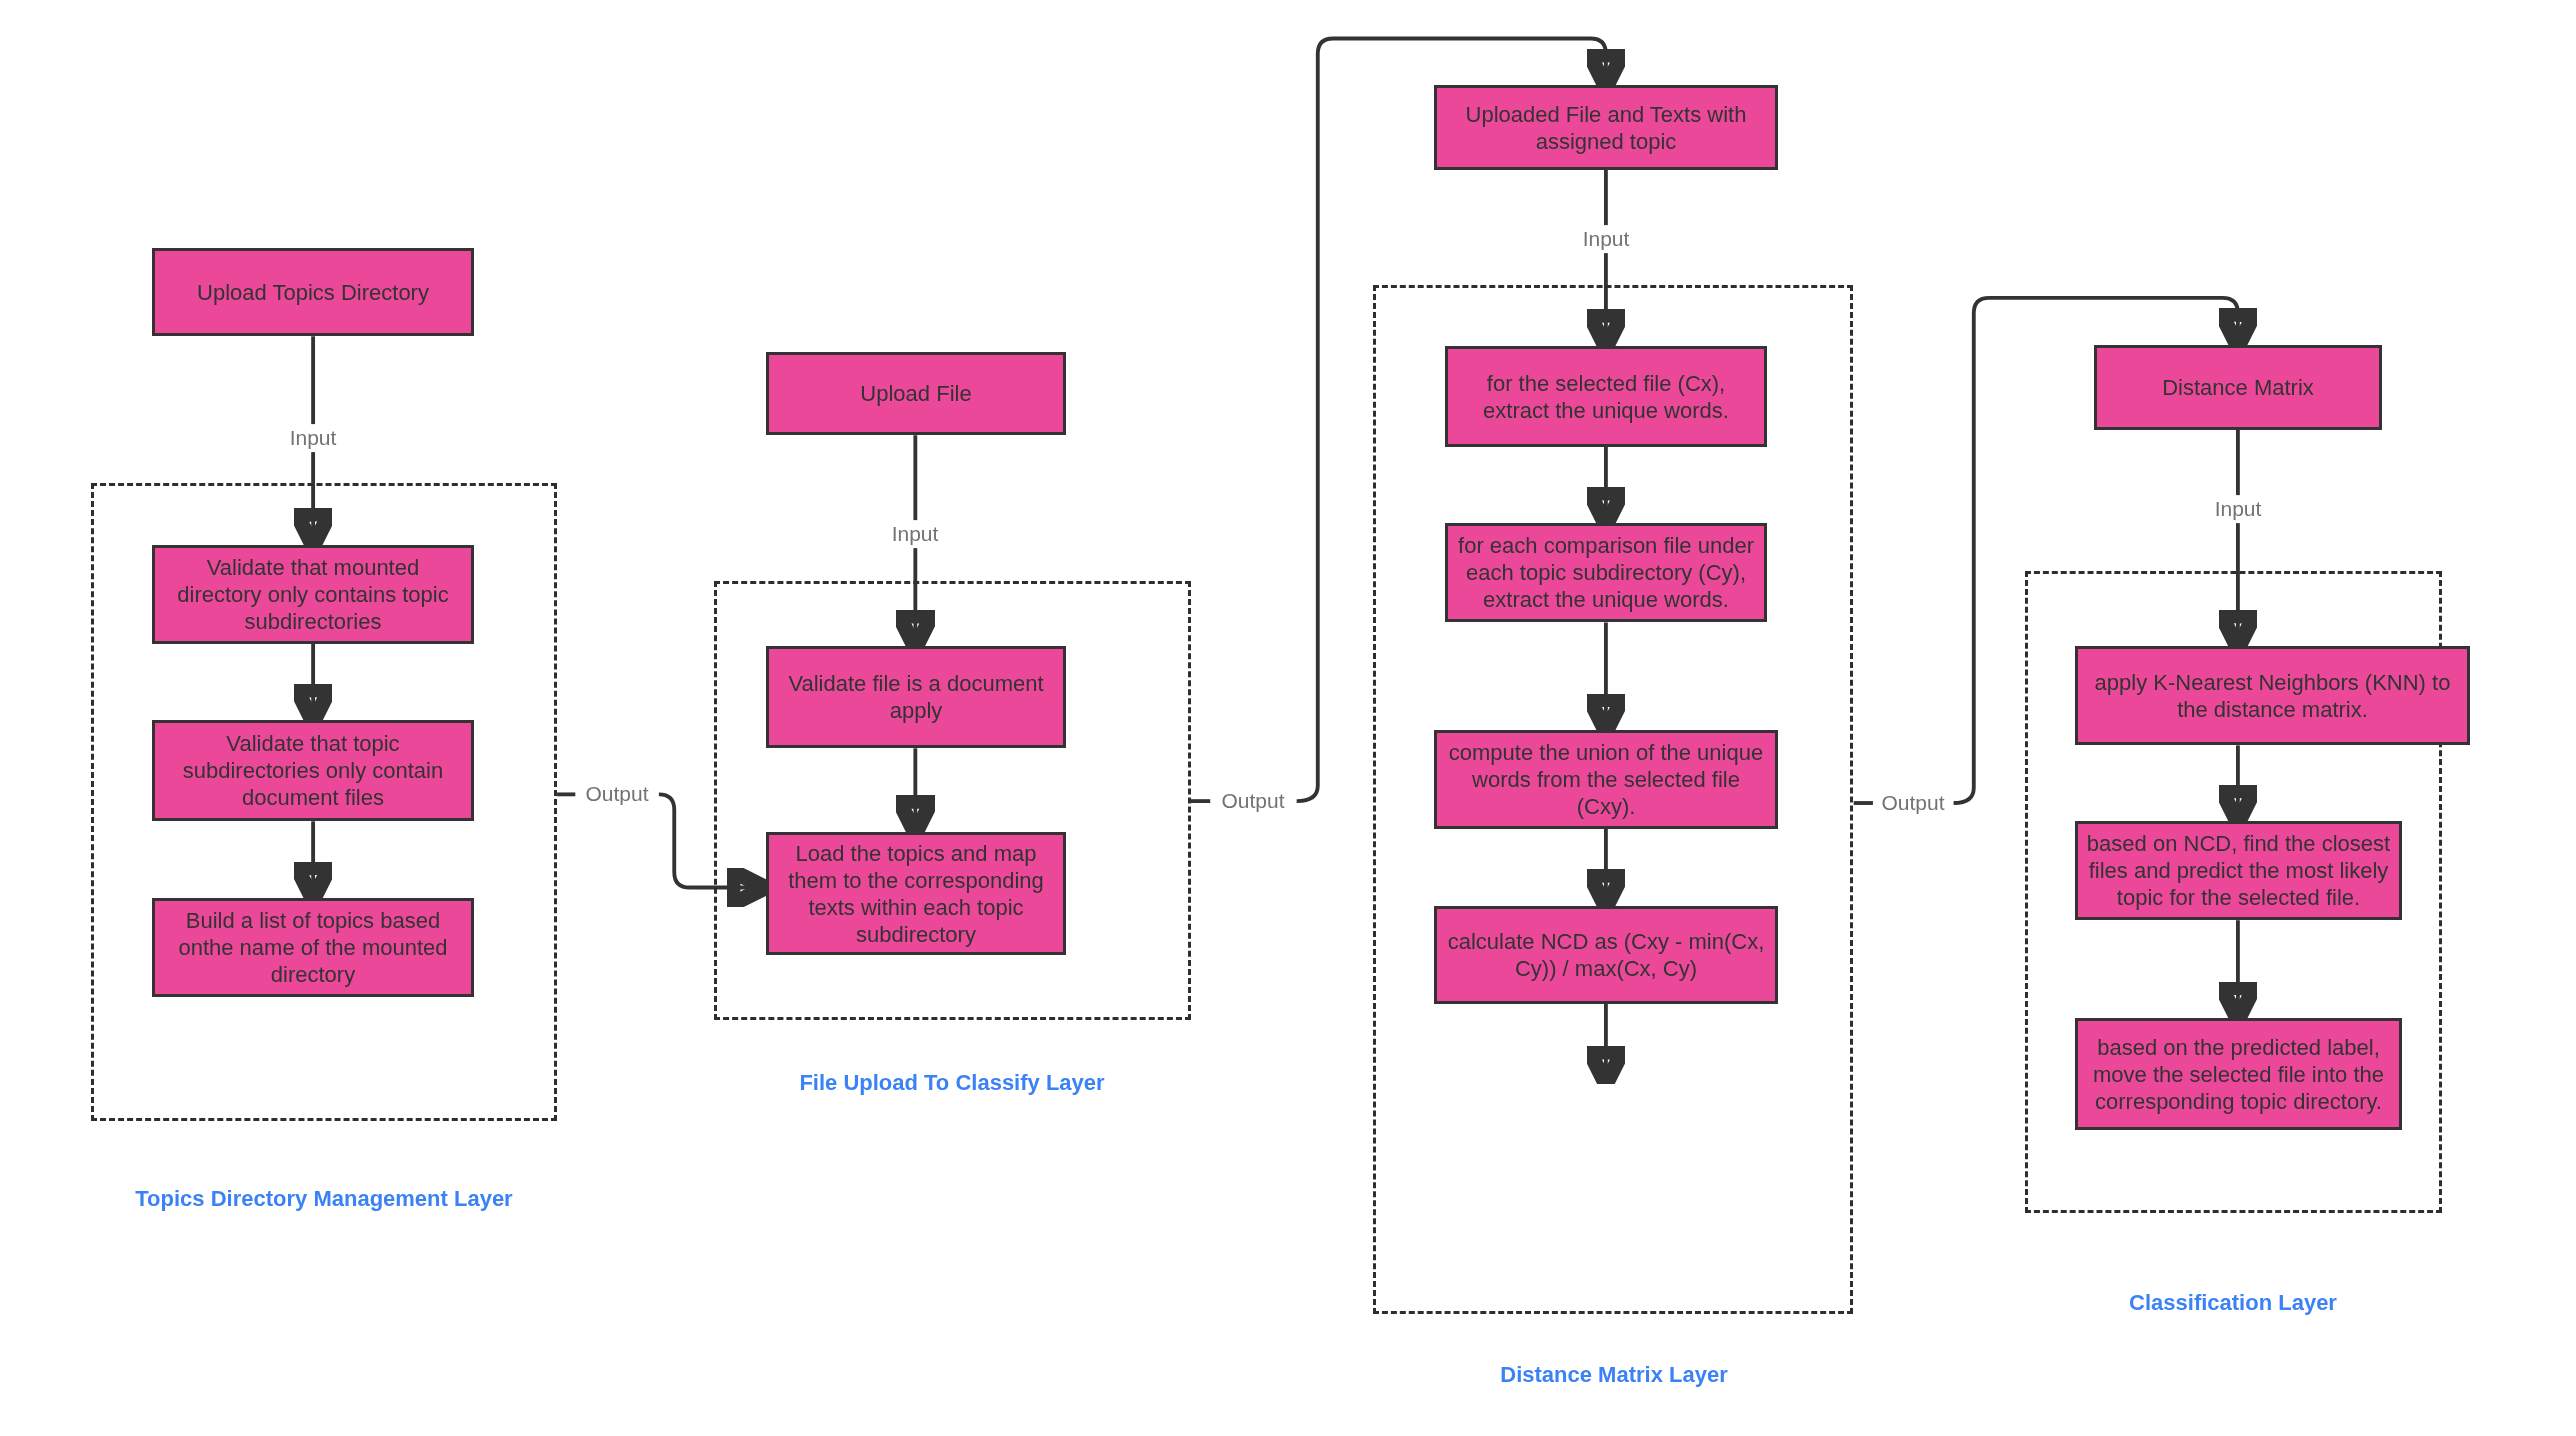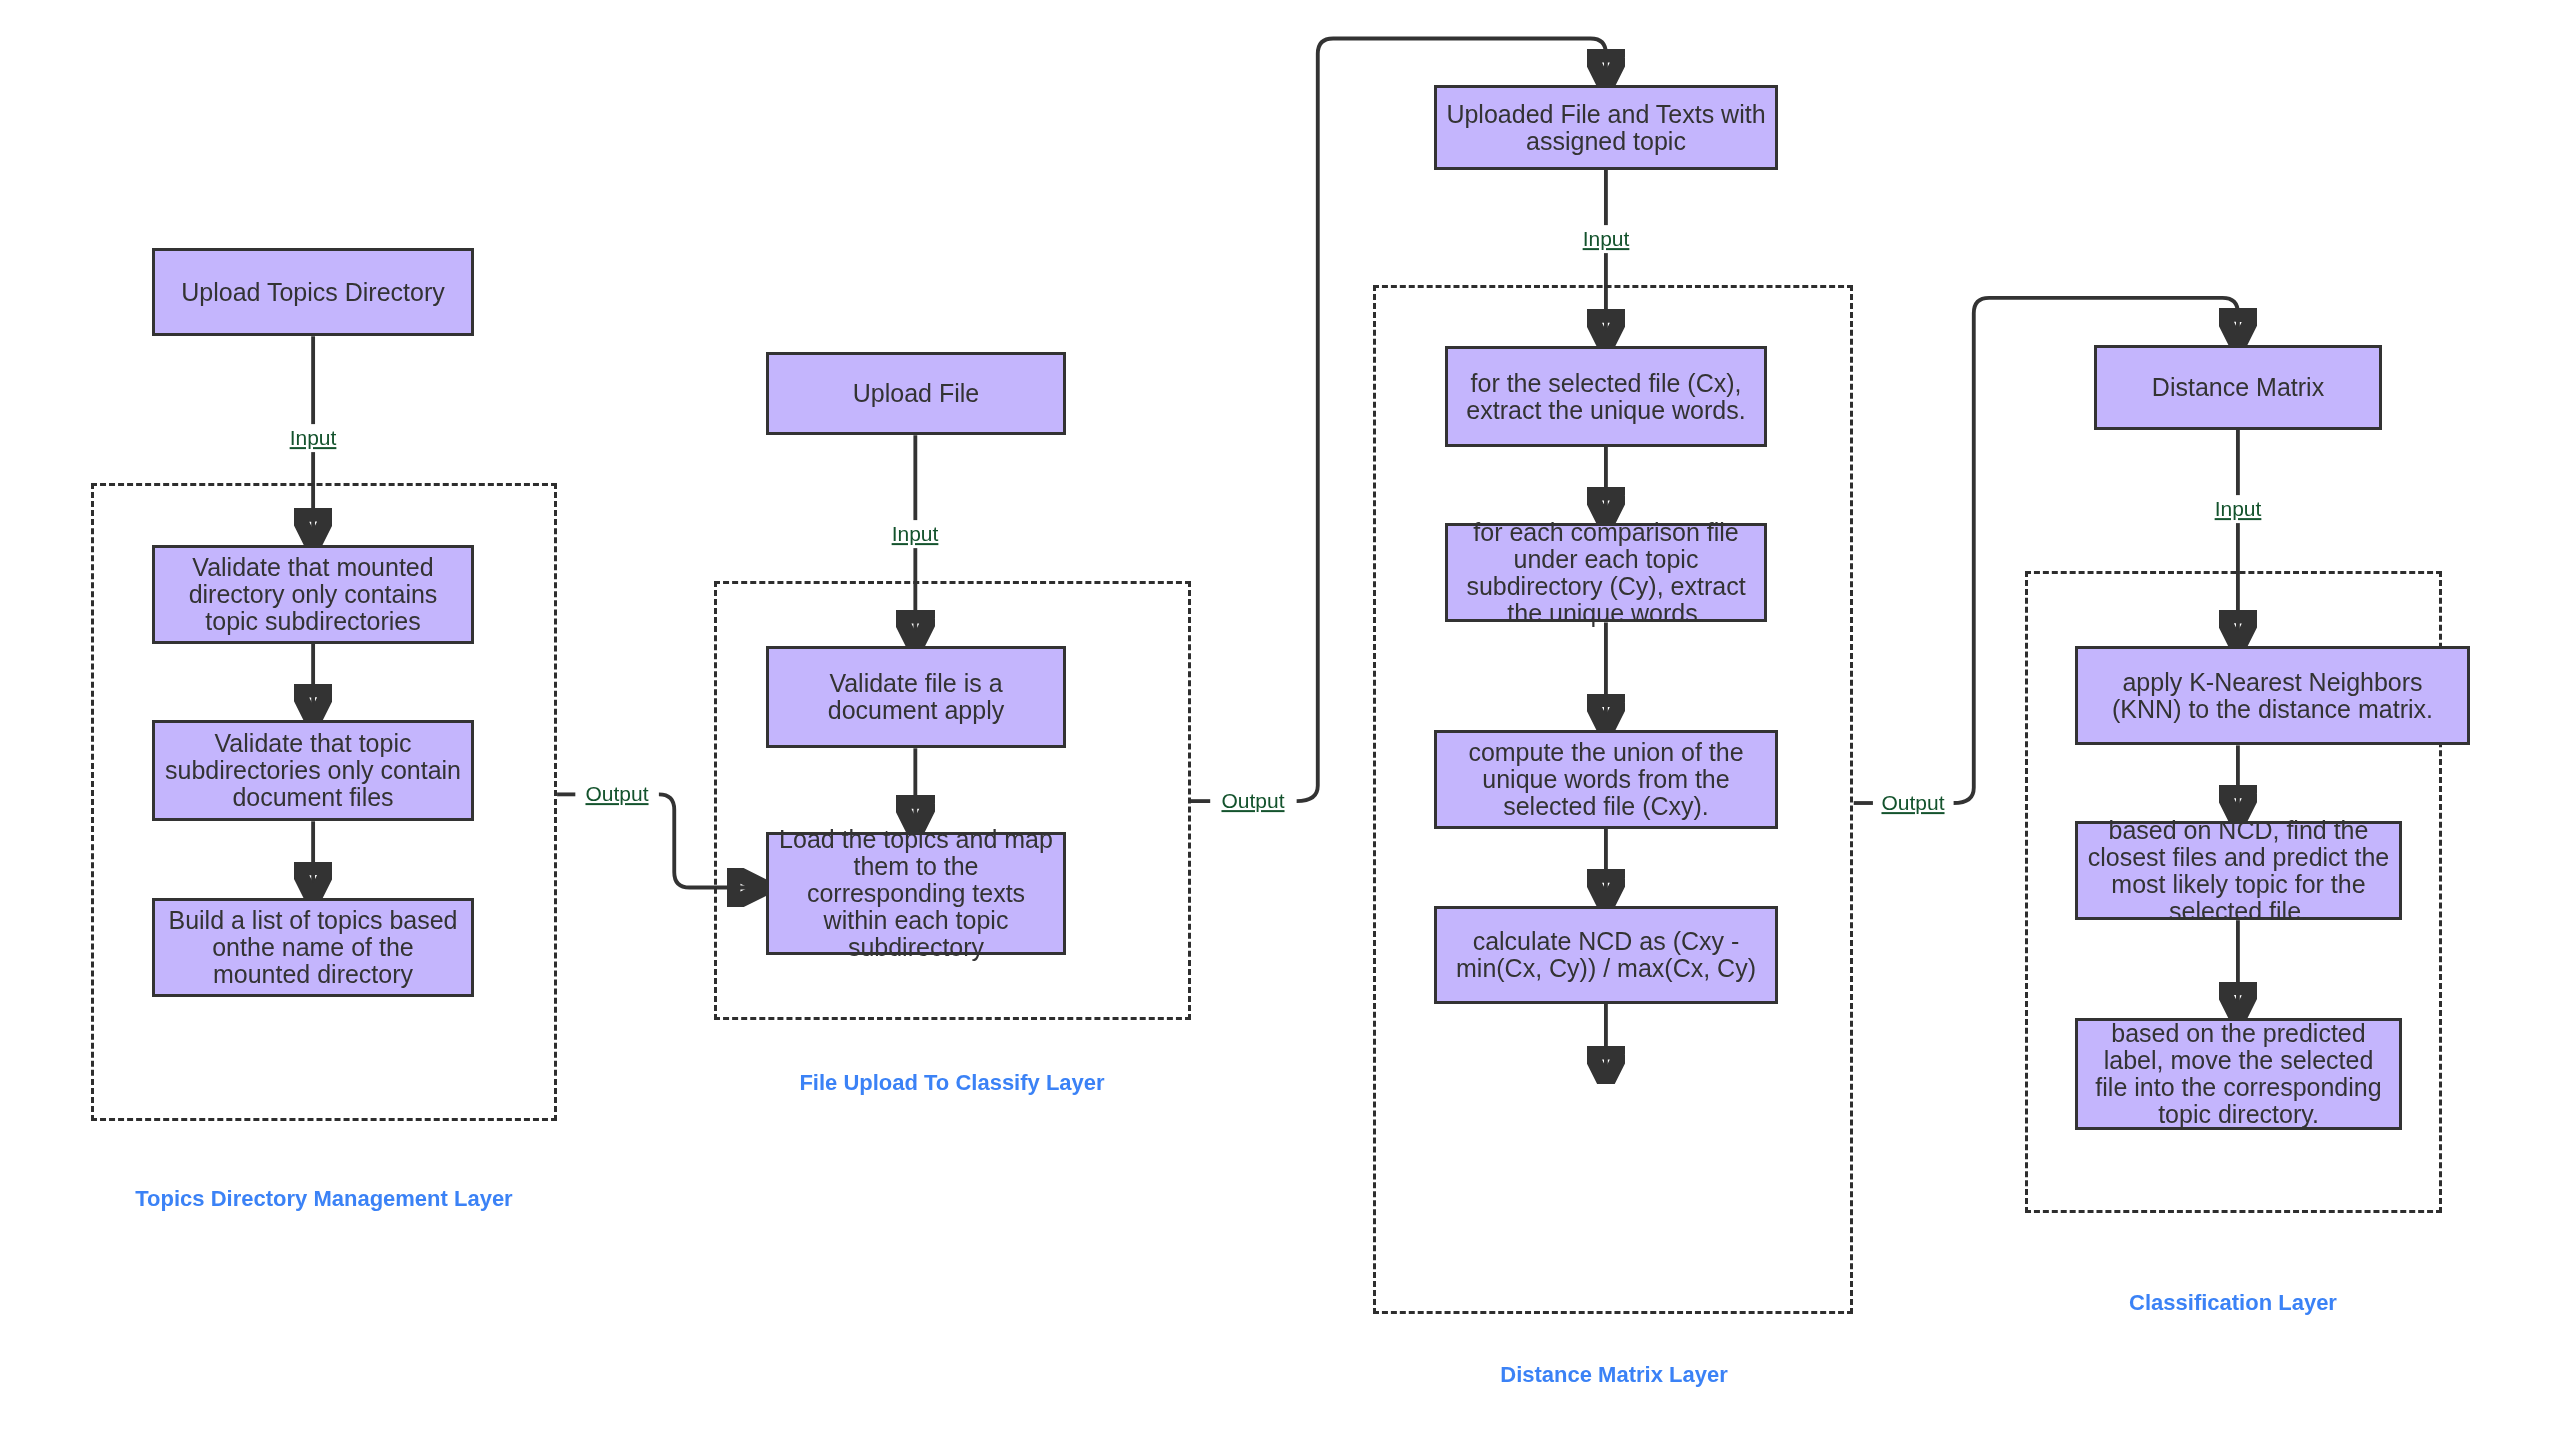--- a/index.html
+++ b/index.html
@@ -15,45 +15,44 @@
     position: absolute;
     left: 0; top: 0;
     width: 2576px; height: 1437px;
   }
   #edges path { stroke: #333333; stroke-width: 4; fill: none; }
   #edges path.tick { stroke-width: 4; }
   .node {
     position: absolute;
     box-sizing: border-box;
     border: 3.8px solid #333333;
-    background: #c4b5fd;
+    background: #ec4899;
     display: flex;
     align-items: center;
     justify-content: center;
     text-align: center;
-    font-size: 25px;
+    font-size: 22px;
     line-height: 27px;
     color: #333333;
     padding: 3.8px 7.7px;
   }
   .cluster {
     position: absolute;
     box-sizing: border-box;
     border: 3.8px dashed #2e2e2e;
     background: transparent;
   }
   .edge-label {
     position: absolute;
     transform: translate(-50%, -50%);
     background: #ffffff;
     padding: 1.9px 5.8px;
     font-size: 21px;
-    color: #14532d;
+    color: #737373;
     white-space: nowrap;
-    text-decoration: underline;
   }
   .layer-title {
     position: absolute;
     transform: translate(-50%, -50%);
     font-size: 22px;
     font-weight: bold;
     color: #3b82f6;
     white-space: nowrap;
   }
 </style>

